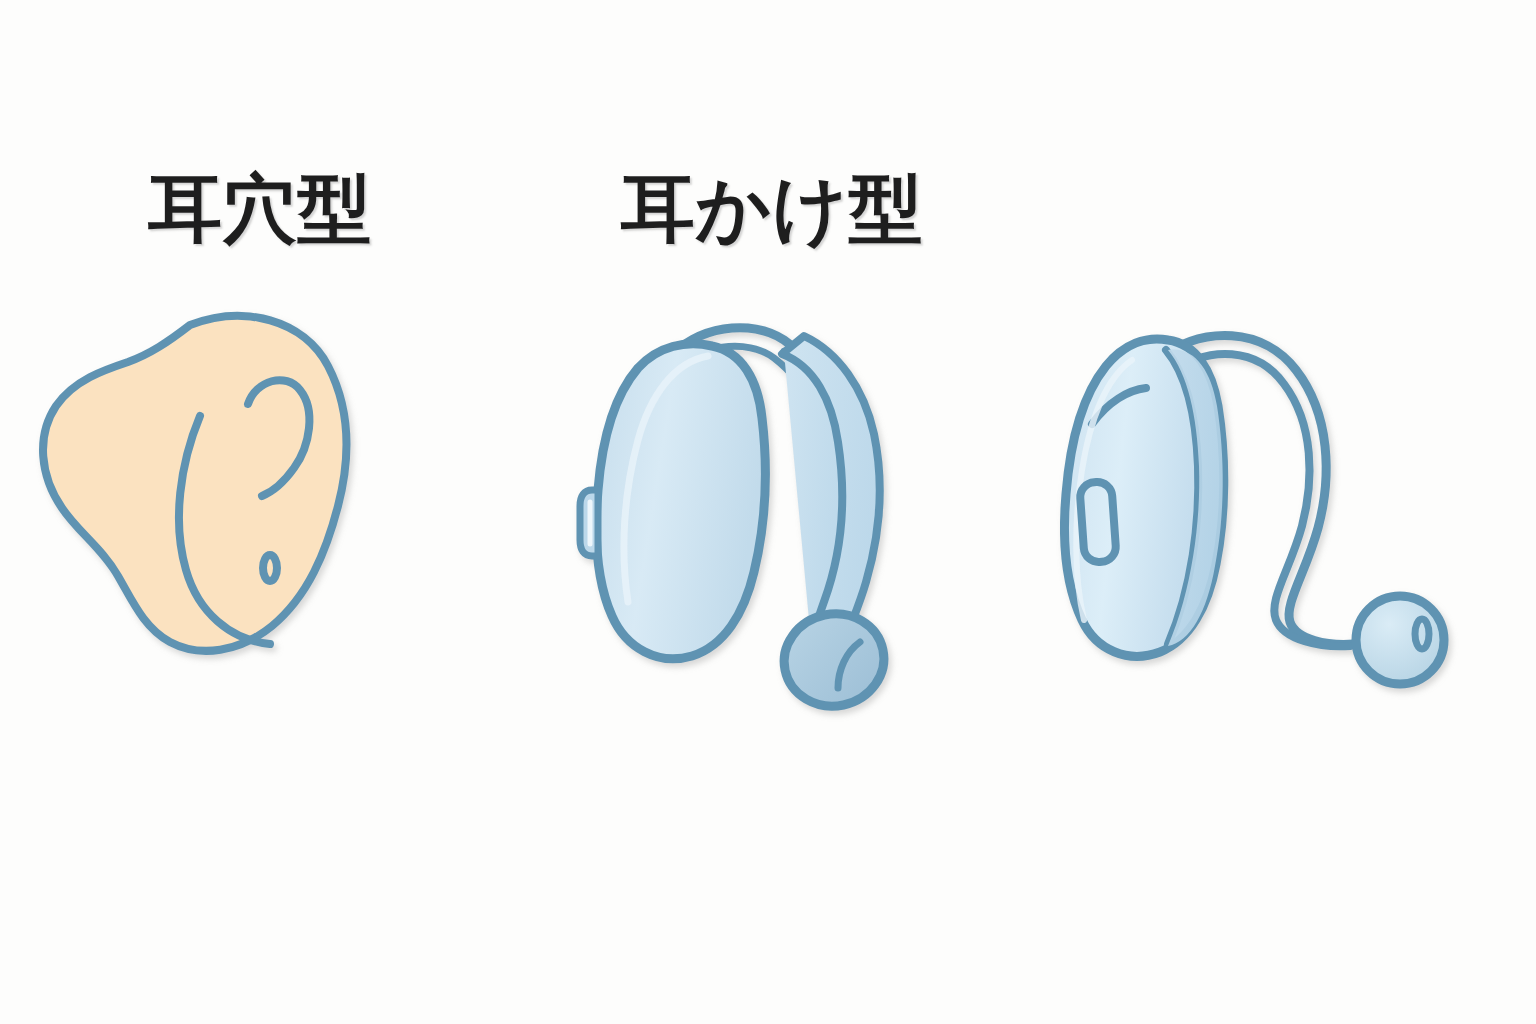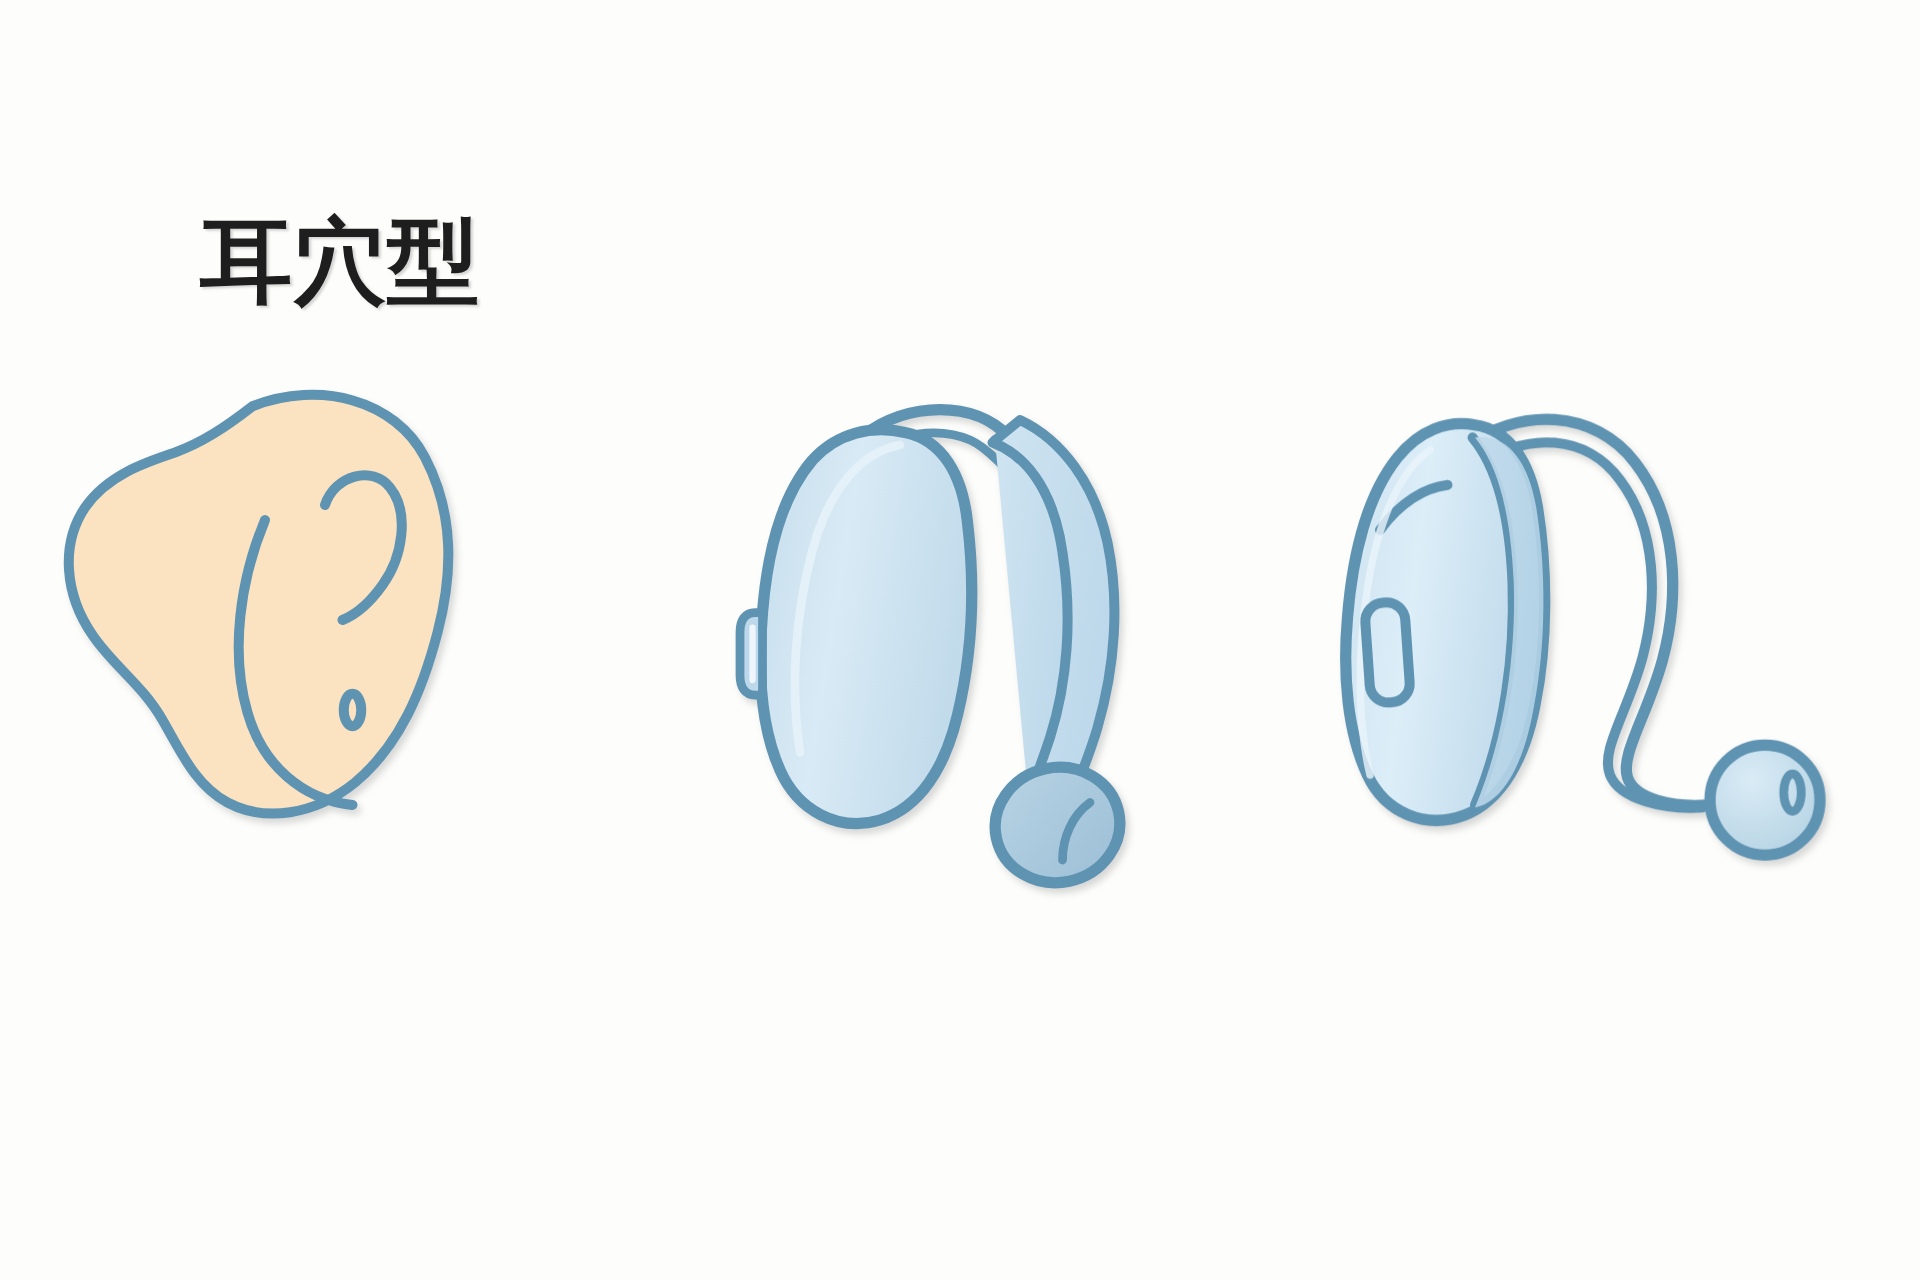--- a/index.html
+++ b/index.html
@@ -10,21 +10,21 @@
     width: 1536px;
     height: 1024px;
     background: #fdfdfc;
     font-family: "Liberation Sans", "DejaVu Sans", sans-serif;
     overflow: hidden;
     position: relative;
   }
 
   #figure-root {
     position: absolute;
-    left: 16px;
+    left: 4px;
     top: 0;
     width: 1292px;
     height: 1024px;
     text-decoration: underline;
   }
 
   .panel {
     position: absolute;
     top: 0;
     height: 1024px;
@@ -101,20 +101,21 @@
                    C 280 182, 268 192, 258 196" fill="none" stroke="#5f93b2" stroke-width="8" stroke-linecap="round"></path>
 
           <ellipse cx="266" cy="268" rx="7" ry="13" fill="none" stroke="#5f93b2" stroke-width="8"></ellipse>
         </g>
       </svg>
     </div>
   </div>
 
   <div class="panel" id="panel-bte">
 
+    <div class="panel-label">耳かけ型</div>
 
     <div class="panel-art">
       <svg viewBox="0 0 512 440" xmlns="http://www.w3.org/2000/svg">
         <defs>
           <linearGradient id="bteBodyGrad" x1="0" y1="0" x2="1" y2="0.3">
             <stop offset="0%" stop-color="#c6ddec"></stop>
             <stop offset="45%" stop-color="#d8eaf5"></stop>
             <stop offset="100%" stop-color="#c2dbeb"></stop>
           </linearGradient>
           <linearGradient id="bteTubeGrad" x1="0" y1="0" x2="1" y2="0.5">

